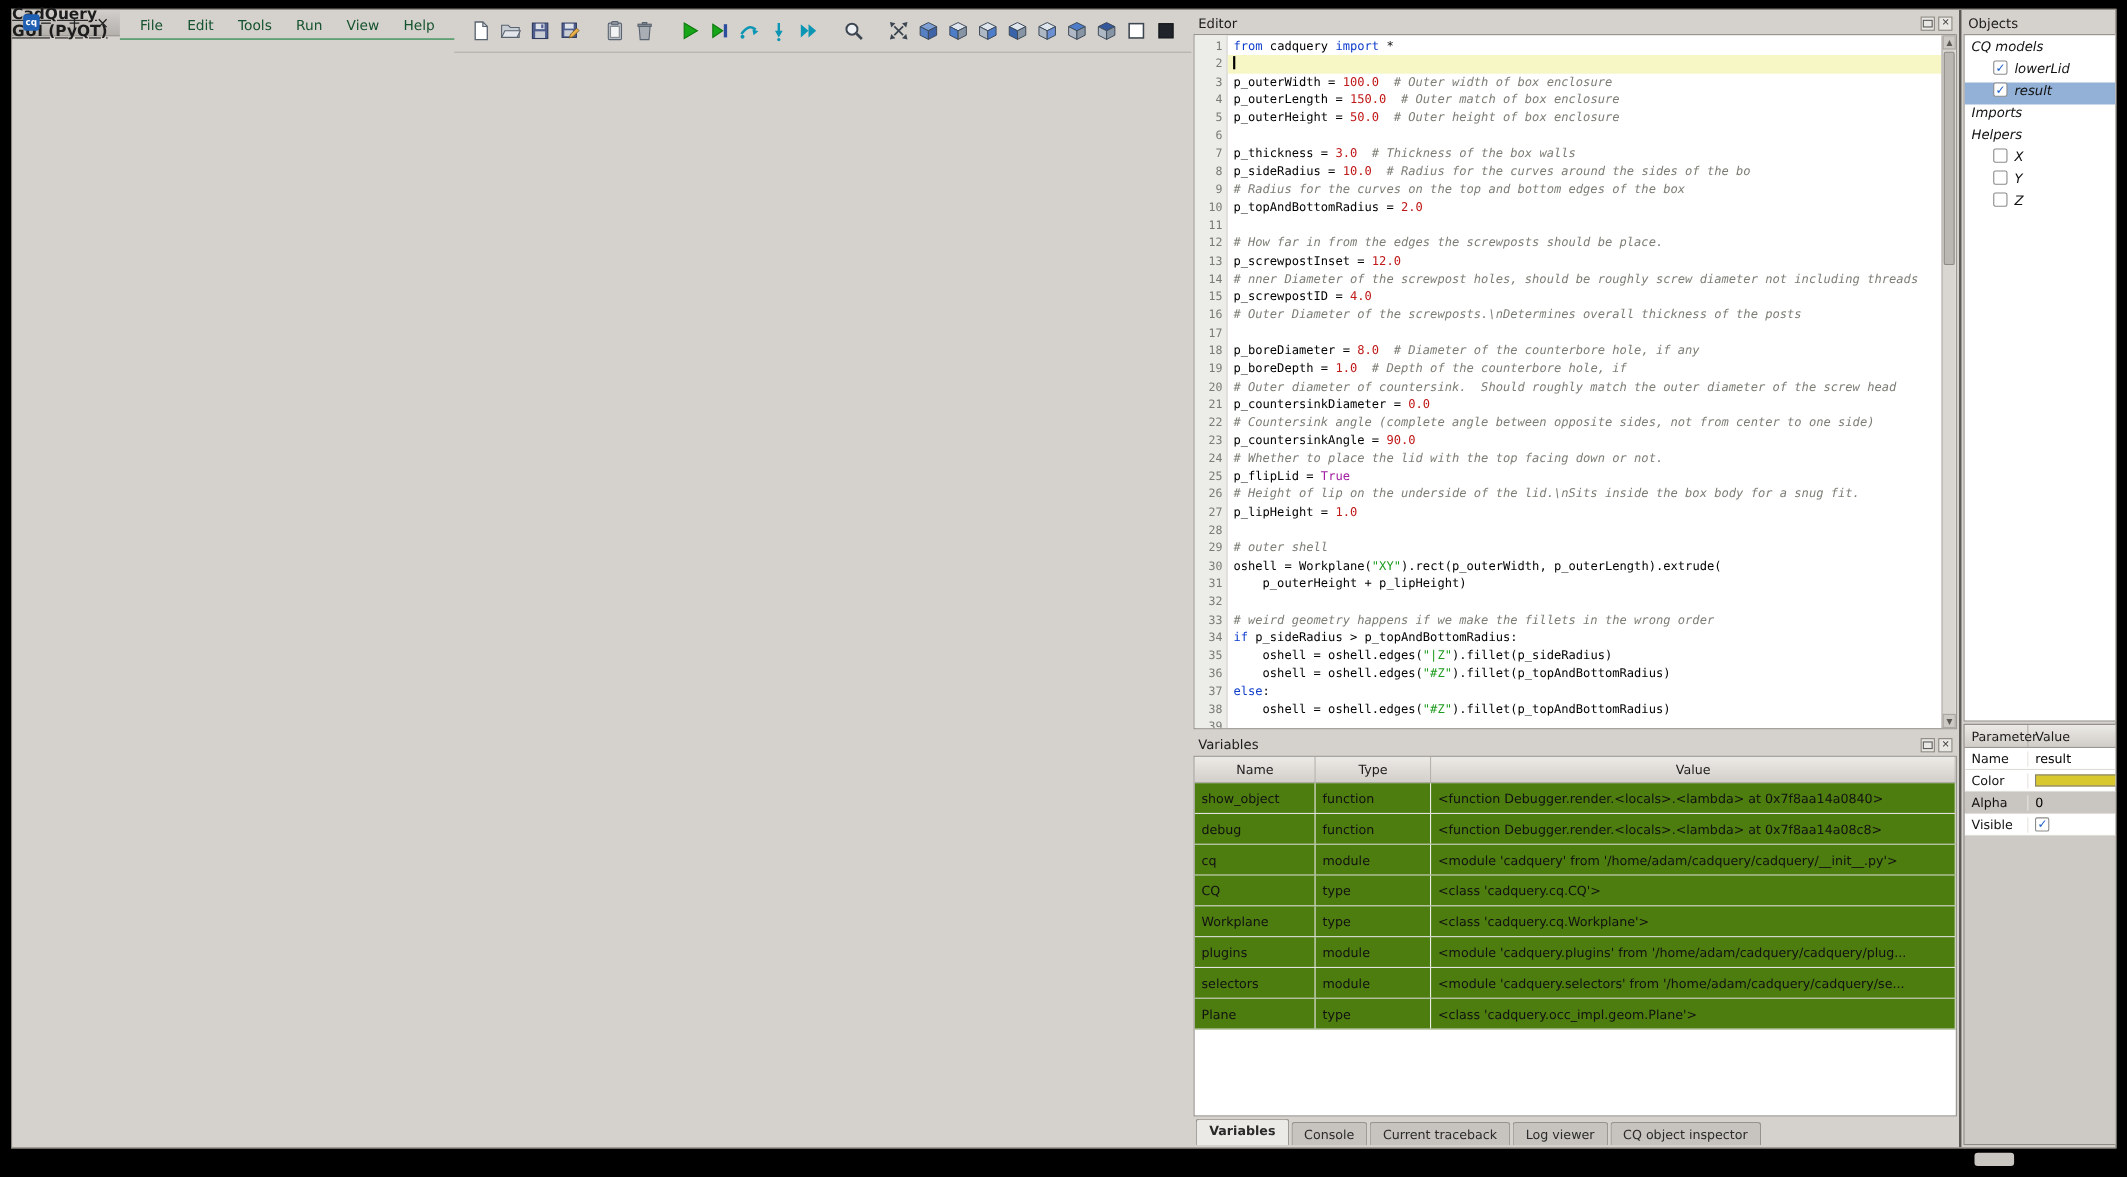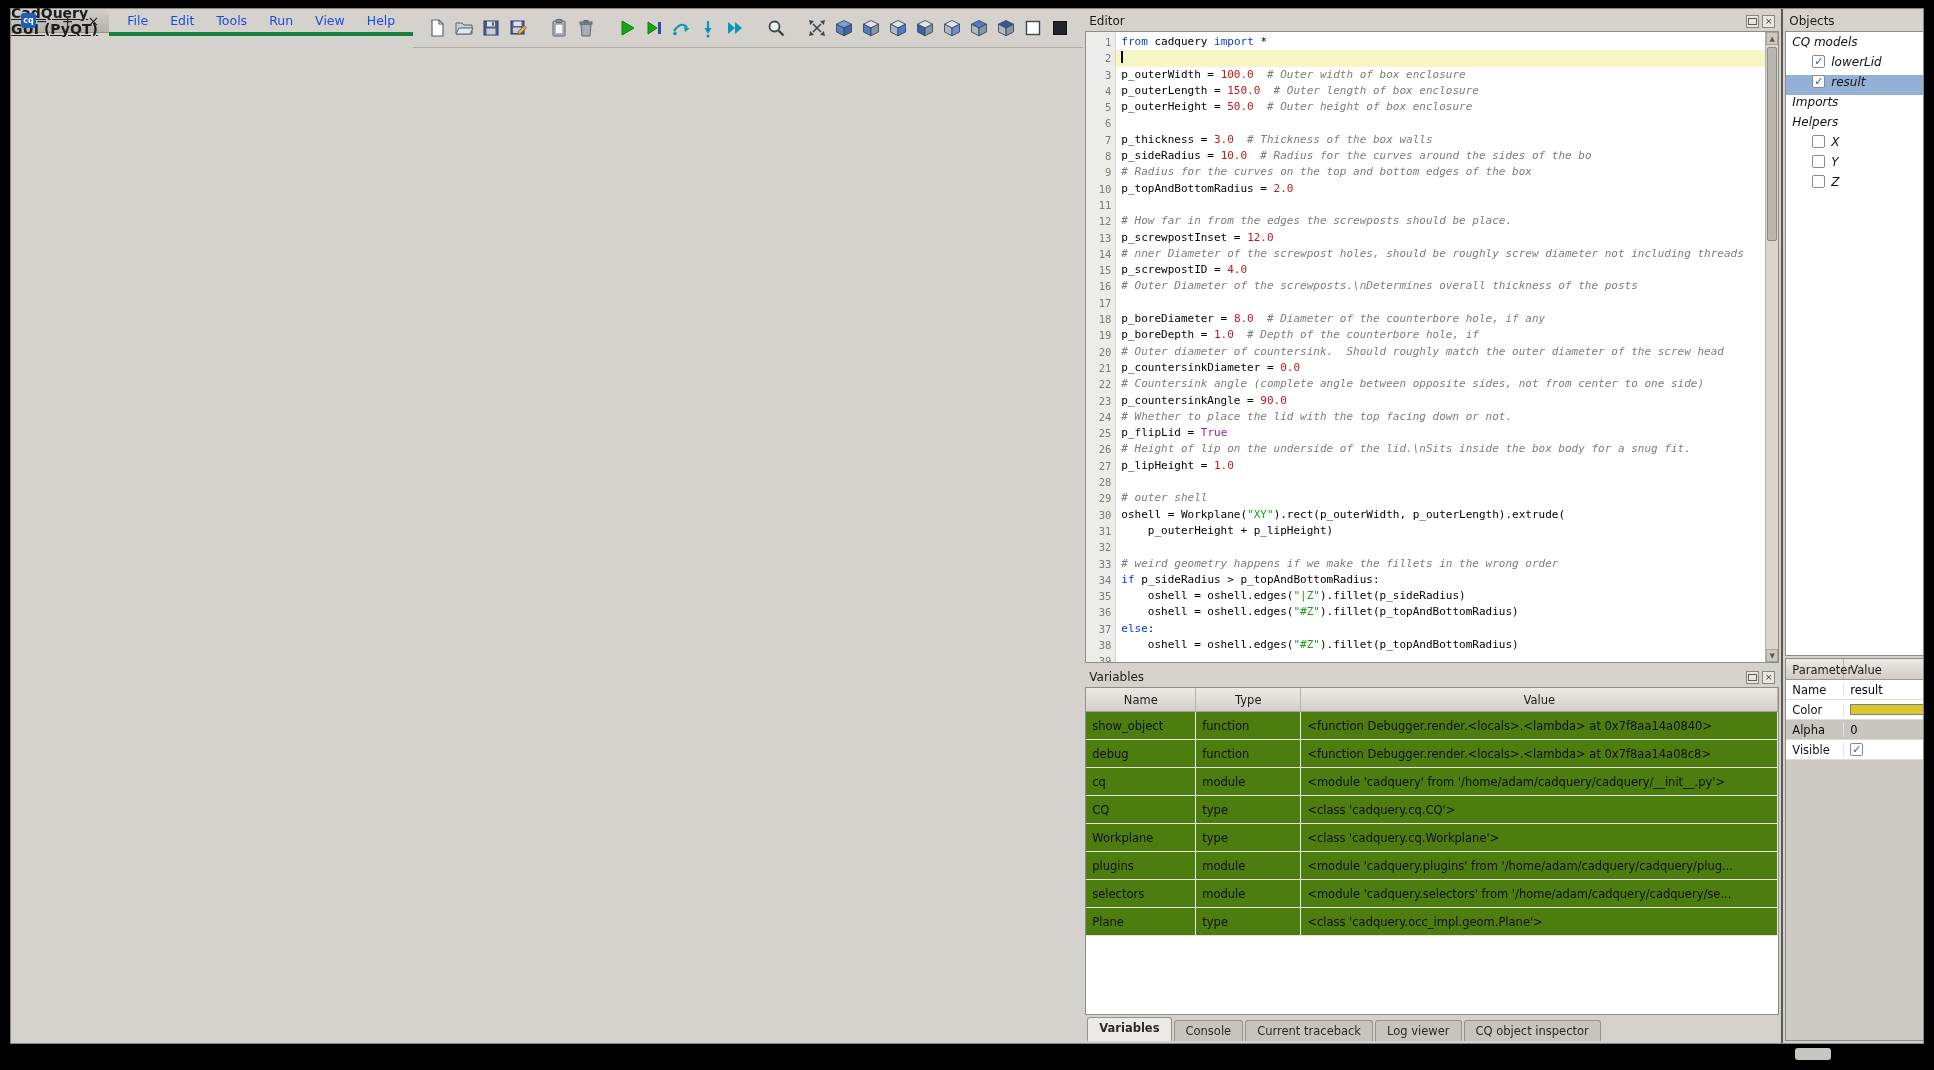--- a/index.html
+++ b/index.html
@@ -7,21 +7,21 @@
   .window { position:absolute; left:10px; top:8px; width:1914px; height:1036px; background:#d5d1cd; border:1px solid #8c8880; display:flex; flex-direction:row; }
 
   
   .titlebar { height:24px; background:linear-gradient(#d2cecb,#b4b0ac); display:flex; align-items:center; padding:0 10px; position:relative; border-bottom:1px solid #948f88; flex:none; }
   .app-icon { width:15px; height:15px; background:#1e5fb4; border-radius:3px; color:#fff; font-size:8px; font-weight:bold; text-align:center; line-height:15px; z-index:2; }
   .titlebar-title { position:absolute; left:0; right:0; text-align:left; font-weight:bold; font-size:14px; color:#1c1c1c;text-decoration:underline; }
   .win-controls { margin-left:auto; display:flex; gap:14px; z-index:2; font-size:14px; color:#222; }
   .win-controls span { cursor:default; line-height:14px; }
 
   
-  .menubar { height:27px; display:flex; align-items:center; padding:0 8px; gap:2px; font-size:12.5px; color:#1d4ed8; border-bottom:4px solid #15803d; flex:none; }
+  .menubar { height:27px; display:flex; align-items:center; padding:0 8px; gap:2px; font-size:12.5px; color:#14532d; border-bottom:1px solid #15803d; flex:none; }
   .menu-item { padding:4px 10px; border-radius:2px; }
 
   
   .toolbar { height:39px; display:flex; align-items:center; padding:0 10px; border-bottom:1px solid #b2aeaa; flex:none; }
   .tb-btn { width:27px; height:27px; display:flex; align-items:center; justify-content:center; border-radius:3px; }
   .tb-btn svg { width:20px; height:20px; }
   .tb-sep { width:14px; height:27px; flex:none; }
 
   
   .main { flex:1; display:flex; overflow:hidden; }
@@ -323,21 +323,21 @@
               <div>35</div>
               <div>36</div>
               <div>37</div>
               <div>38</div>
               <div>39</div>
             </div>
           <div class="code">
               <div class="code-line"><span class="tok-kw">from</span><span class="tok-txt"> cadquery </span><span class="tok-kw">import</span><span class="tok-txt"> *</span></div>
               <div class="code-line hl"><span class="cursor"></span></div>
               <div class="code-line"><span class="tok-txt">p_outerWidth = </span><span class="tok-num">100.0</span><span class="tok-com">  # Outer width of box enclosure</span></div>
-              <div class="code-line"><span class="tok-txt">p_outerLength = </span><span class="tok-num">150.0</span><span class="tok-com">  # Outer length of box enclosure</span></div>
+              <div class="code-line"><span class="tok-txt">p_outerLength = </span><span class="tok-num">150.0</span><span class="tok-com">  # Outer match of box enclosure</span></div>
               <div class="code-line"><span class="tok-txt">p_outerHeight = </span><span class="tok-num">50.0</span><span class="tok-com">  # Outer height of box enclosure</span></div>
               <div class="code-line"></div>
               <div class="code-line"><span class="tok-txt">p_thickness = </span><span class="tok-num">3.0</span><span class="tok-com">  # Thickness of the box walls</span></div>
               <div class="code-line"><span class="tok-txt">p_sideRadius = </span><span class="tok-num">10.0</span><span class="tok-com">  # Radius for the curves around the sides of the bo</span></div>
               <div class="code-line"><span class="tok-com"># Radius for the curves on the top and bottom edges of the box</span></div>
               <div class="code-line"><span class="tok-txt">p_topAndBottomRadius = </span><span class="tok-num">2.0</span></div>
               <div class="code-line"></div>
               <div class="code-line"><span class="tok-com"># How far in from the edges the screwposts should be place.</span></div>
               <div class="code-line"><span class="tok-txt">p_screwpostInset = </span><span class="tok-num">12.0</span></div>
               <div class="code-line"><span class="tok-com"># nner Diameter of the screwpost holes, should be roughly screw diameter not including threads</span></div>

